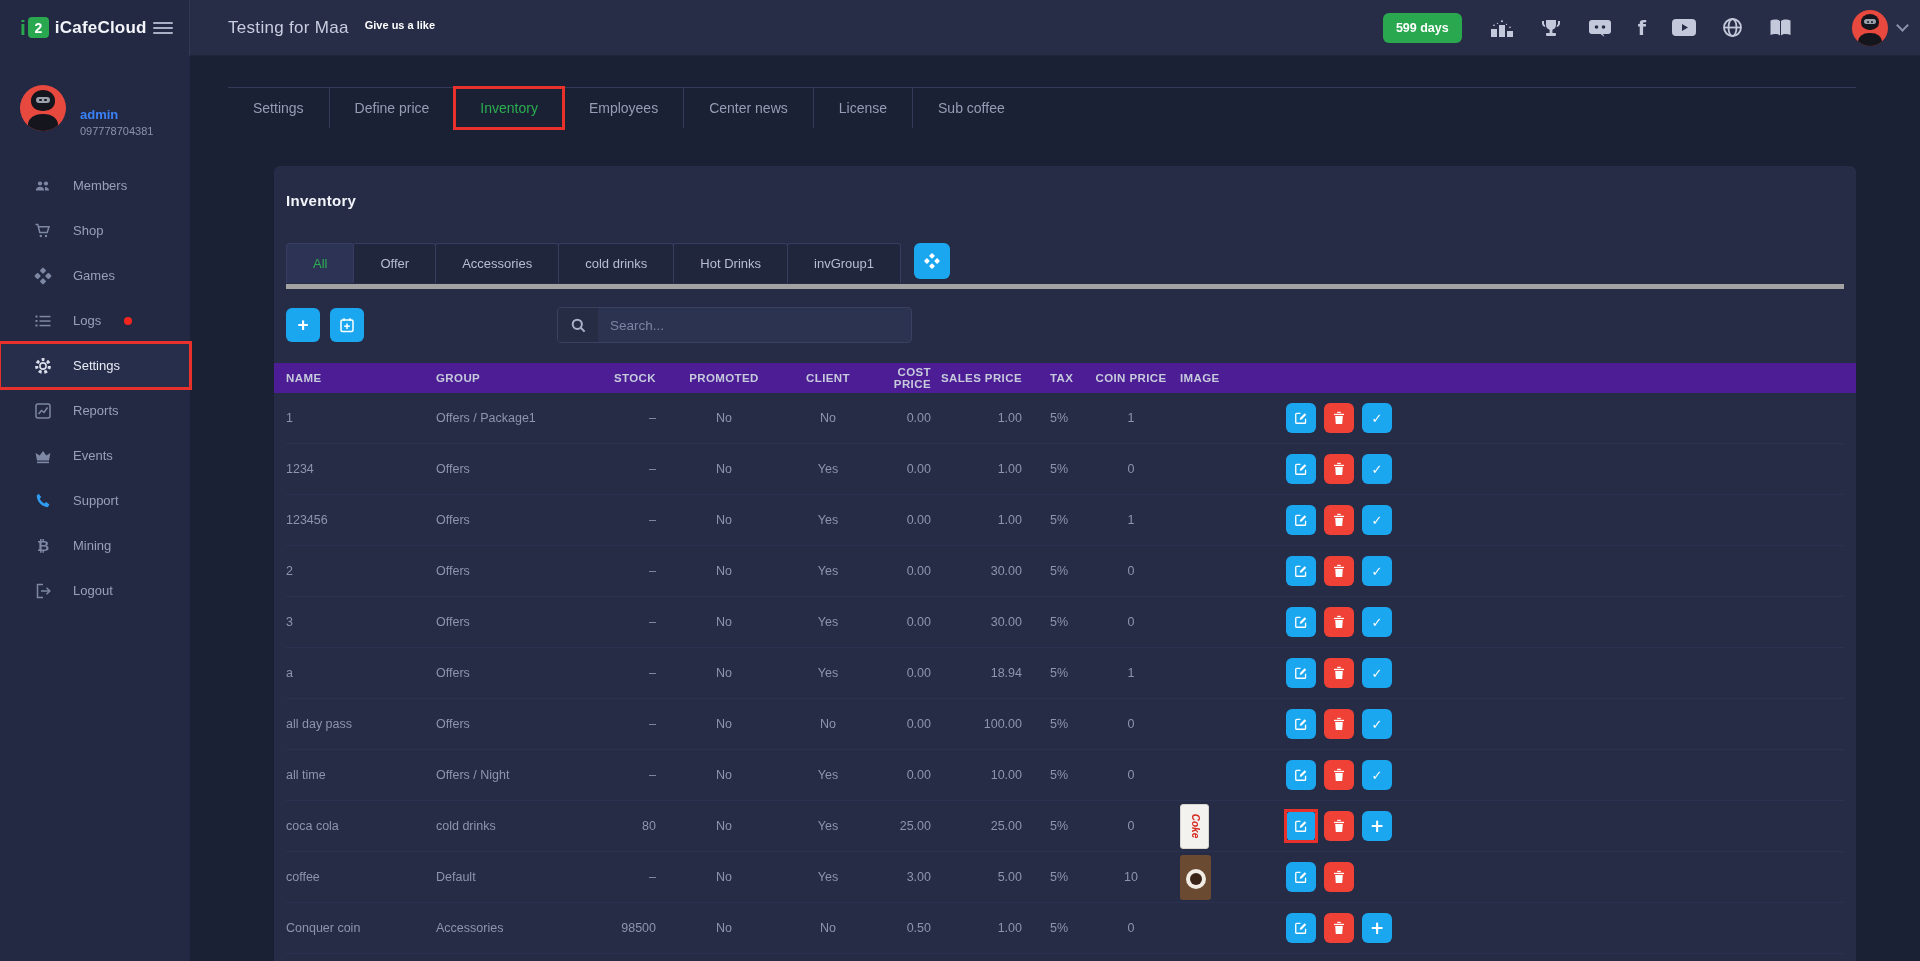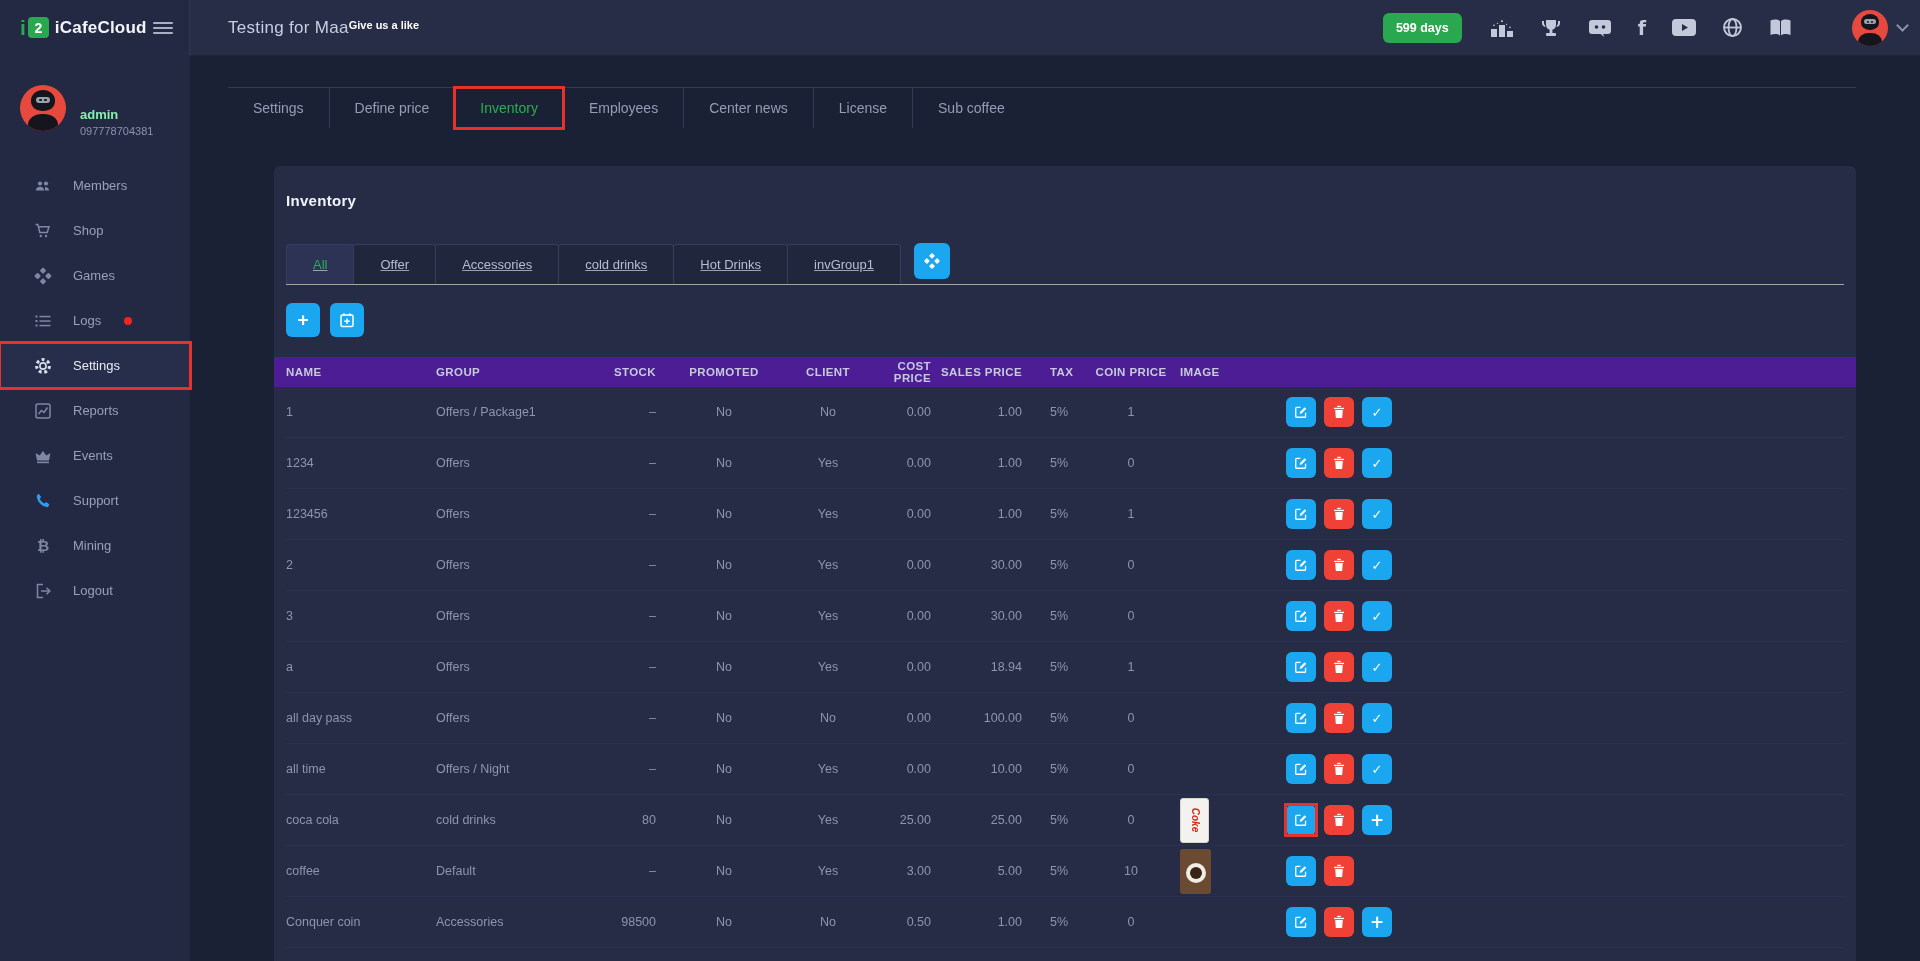--- a/index.html
+++ b/index.html
@@ -15,21 +15,21 @@
   .logo { display:flex; align-items:center; gap:2px; }
   .logo-i { color:#2aa84f; font-weight:800; font-size:21px; }
   .logo-box { width:21px; height:21px; background:#2aa84f; border-radius:4px;
     color:#fff; font-weight:800; font-size:14px; display:flex; align-items:center;
     justify-content:center; margin-right:4px; }
   .logo-text { color:#f2f4fa; font-weight:700; font-size:17px; letter-spacing:.2px; }
   .hamburger { margin-left:auto; width:20px; cursor:pointer; }
   .hamburger span { display:block; height:2px; background:#a9b0c6; margin:3px 0; border-radius:1px; }
   .topbar-center { display:flex; align-items:center; margin-left:38px; }
   .center-title { color:#c9cde0; font-size:17px; letter-spacing:.3px; }
-  .like-link { color:#ffffff; font-size:11px; font-weight:700; margin-left:0;
+  .like-link { color:#ffffff; font-size:11px; font-weight:700; margin-left:16px;
     margin-top:-6px; cursor:pointer; }
   .topbar-right { margin-left:auto; display:flex; align-items:center; padding-right:13px; }
   .days-badge { background:#2aa850; color:#fff; font-size:12.5px; font-weight:700;
     border-radius:6px; padding:8px 13px; cursor:pointer; margin-right:28px; }
   .tb-icons { display:flex; align-items:center; gap:26px; margin-right:60px; }
   .tb-icons svg, .tb-icons .txt-ic { display:block; cursor:pointer; }
   .txt-ic { color:#c3c9da; font-weight:800; font-size:19px; font-family:"DejaVu Sans",sans-serif; }
   .avatar-wrap { display:flex; align-items:center; gap:10px; cursor:pointer; }
   .chev { width:9px; height:9px; border-right:2px solid #8a92ad; border-bottom:2px solid #8a92ad;
     transform:rotate(45deg); margin-top:-4px; }
@@ -42,21 +42,21 @@
     background:#9aa0ac; border-radius:3px; }
   .ninja .face i { position:absolute; top:28%; width:18%; height:44%; background:#15151d; border-radius:50%; }
   .ninja .face i.l { left:22%; } .ninja .face i.r { right:22%; }
   .ninja .bod { position:absolute; left:18%; bottom:-12%; width:64%; height:48%;
     background:#15151d; border-radius:48% 48% 0 0; }
 
   
   .sidebar { position:absolute; top:56px; left:0; width:190px; height:905px;
     background:#232942; padding-top:22px; }
   .user-block { display:flex; align-items:center; gap:14px; padding:0 0 0 20px; margin-bottom:26px; }
-  .user-meta .uname { color:#86efac; font-size:13px; font-weight:700;margin-top:29px; }
+  .user-meta .uname { color:#3b82f6; font-size:13px; font-weight:700;margin-top:29px; }
   .user-meta .uphone { color:#8a92ad; font-size:11px; margin-top:3px; }
   .nav-item { position:relative; display:flex; align-items:center; gap:21px;
     height:45px; padding-left:34px; cursor:pointer; color:#97a0b8; font-size:13px; }
   .nav-item svg { flex:0 0 auto; }
   .nav-item.active { background:#272e4b; color:#e8ebf4; }
   .dot-badge { width:8px; height:8px; border-radius:50%; background:#f3251d; margin-left:2px; }
   .btc { font-size:15px; font-weight:700; color:#7e88a4; width:18px; text-align:center;
     font-family:"DejaVu Sans",sans-serif; }
 
   
@@ -68,21 +68,21 @@
   .page-tabs { display:flex; margin:31px 64px 0 38px; border-top:1px solid #343b58; }
   .ptab { position:relative; padding:0 25px; height:40px; display:flex; align-items:center;
     font-size:14px; color:#959db6; border-right:1px solid #343b58; cursor:pointer; }
   .ptab:last-child { border-right:none; }
   .ptab.active { color:#2aae4f; }
 
   .card { margin:38px 64px 0 84px; background:#262c45; border-radius:6px;
     padding:26px 12px 40px 12px; min-height:760px; }
   .card-title { color:#f2f4fa; font-size:15px; font-weight:700; letter-spacing:.3px; margin-bottom:34px; }
 
-  .gtabs-row { display:flex; align-items:center; border-bottom:1px solid #a3a3a3;text-decoration:underline; }
+  .gtabs-row { display:flex; align-items:flex-start; border-bottom:5px solid #a3a3a3; }
   .gtab { position:relative; padding:12px 26px; font-size:13px; color:#b8bed2;
     background:#20263c; border:1px solid #363d5e; border-bottom:none; margin-right:-1px;
     cursor:pointer; border-radius:3px 3px 0 0; }
   .gtab.active { background:#2c3354; color:#2eae52; }
   .manage-btn { width:36px; height:36px; border:none; border-radius:6px; background:#1ba7f0;
     margin-left:14px; margin-bottom:5px; cursor:pointer; display:flex; align-items:center; justify-content:center; }
 
   .toolbar { display:flex; align-items:center; margin-top:18px; }
   .sq-btn { width:34px; height:34px; border:none; border-radius:6px; background:#1ba7f0;
     color:#fff; cursor:pointer; display:flex; align-items:center; justify-content:center; }
@@ -338,20 +338,29 @@
         </button>
       <button class="sq-btn">
         <svg width="16" height="16" viewBox="0 0 16 16" fill="none" stroke="#fff" stroke-width="1.5">
           <rect x="2" y="3" width="12" height="11.5" rx="1.5"></rect>
             <line x1="5" y1="1.2" x2="5" y2="4"></line>
             <line x1="11" y1="1.2" x2="11" y2="4"></line>
           <line x1="8" y1="6.5" x2="8" y2="12"></line>
             <line x1="5.2" y1="9.2" x2="10.8" y2="9.2"></line>
         </svg>
       </button>
+      <div class="searchbox">
+        <span class="search-ic">
+          <svg width="15" height="15" viewBox="0 0 15 15" fill="none" stroke="#aab1c8" stroke-width="2">
+            <circle cx="6.3" cy="6.3" r="4.6"></circle>
+              <line x1="9.8" y1="9.8" x2="13.6" y2="13.6"></line>
+          </svg>
+        </span>
+        <input type="text" placeholder="Search..." style="">
+      </div>
     </div>
 
     <div class="tbl">
       <div class="tgrid thead">
         <div>NAME</div>
         <div>GROUP</div>
         <div class="c-r">STOCK</div>
         <div class="c-c">PROMOTED</div>
         <div class="c-c">CLIENT</div>
         <div class="c-r">COST PRICE</div>

